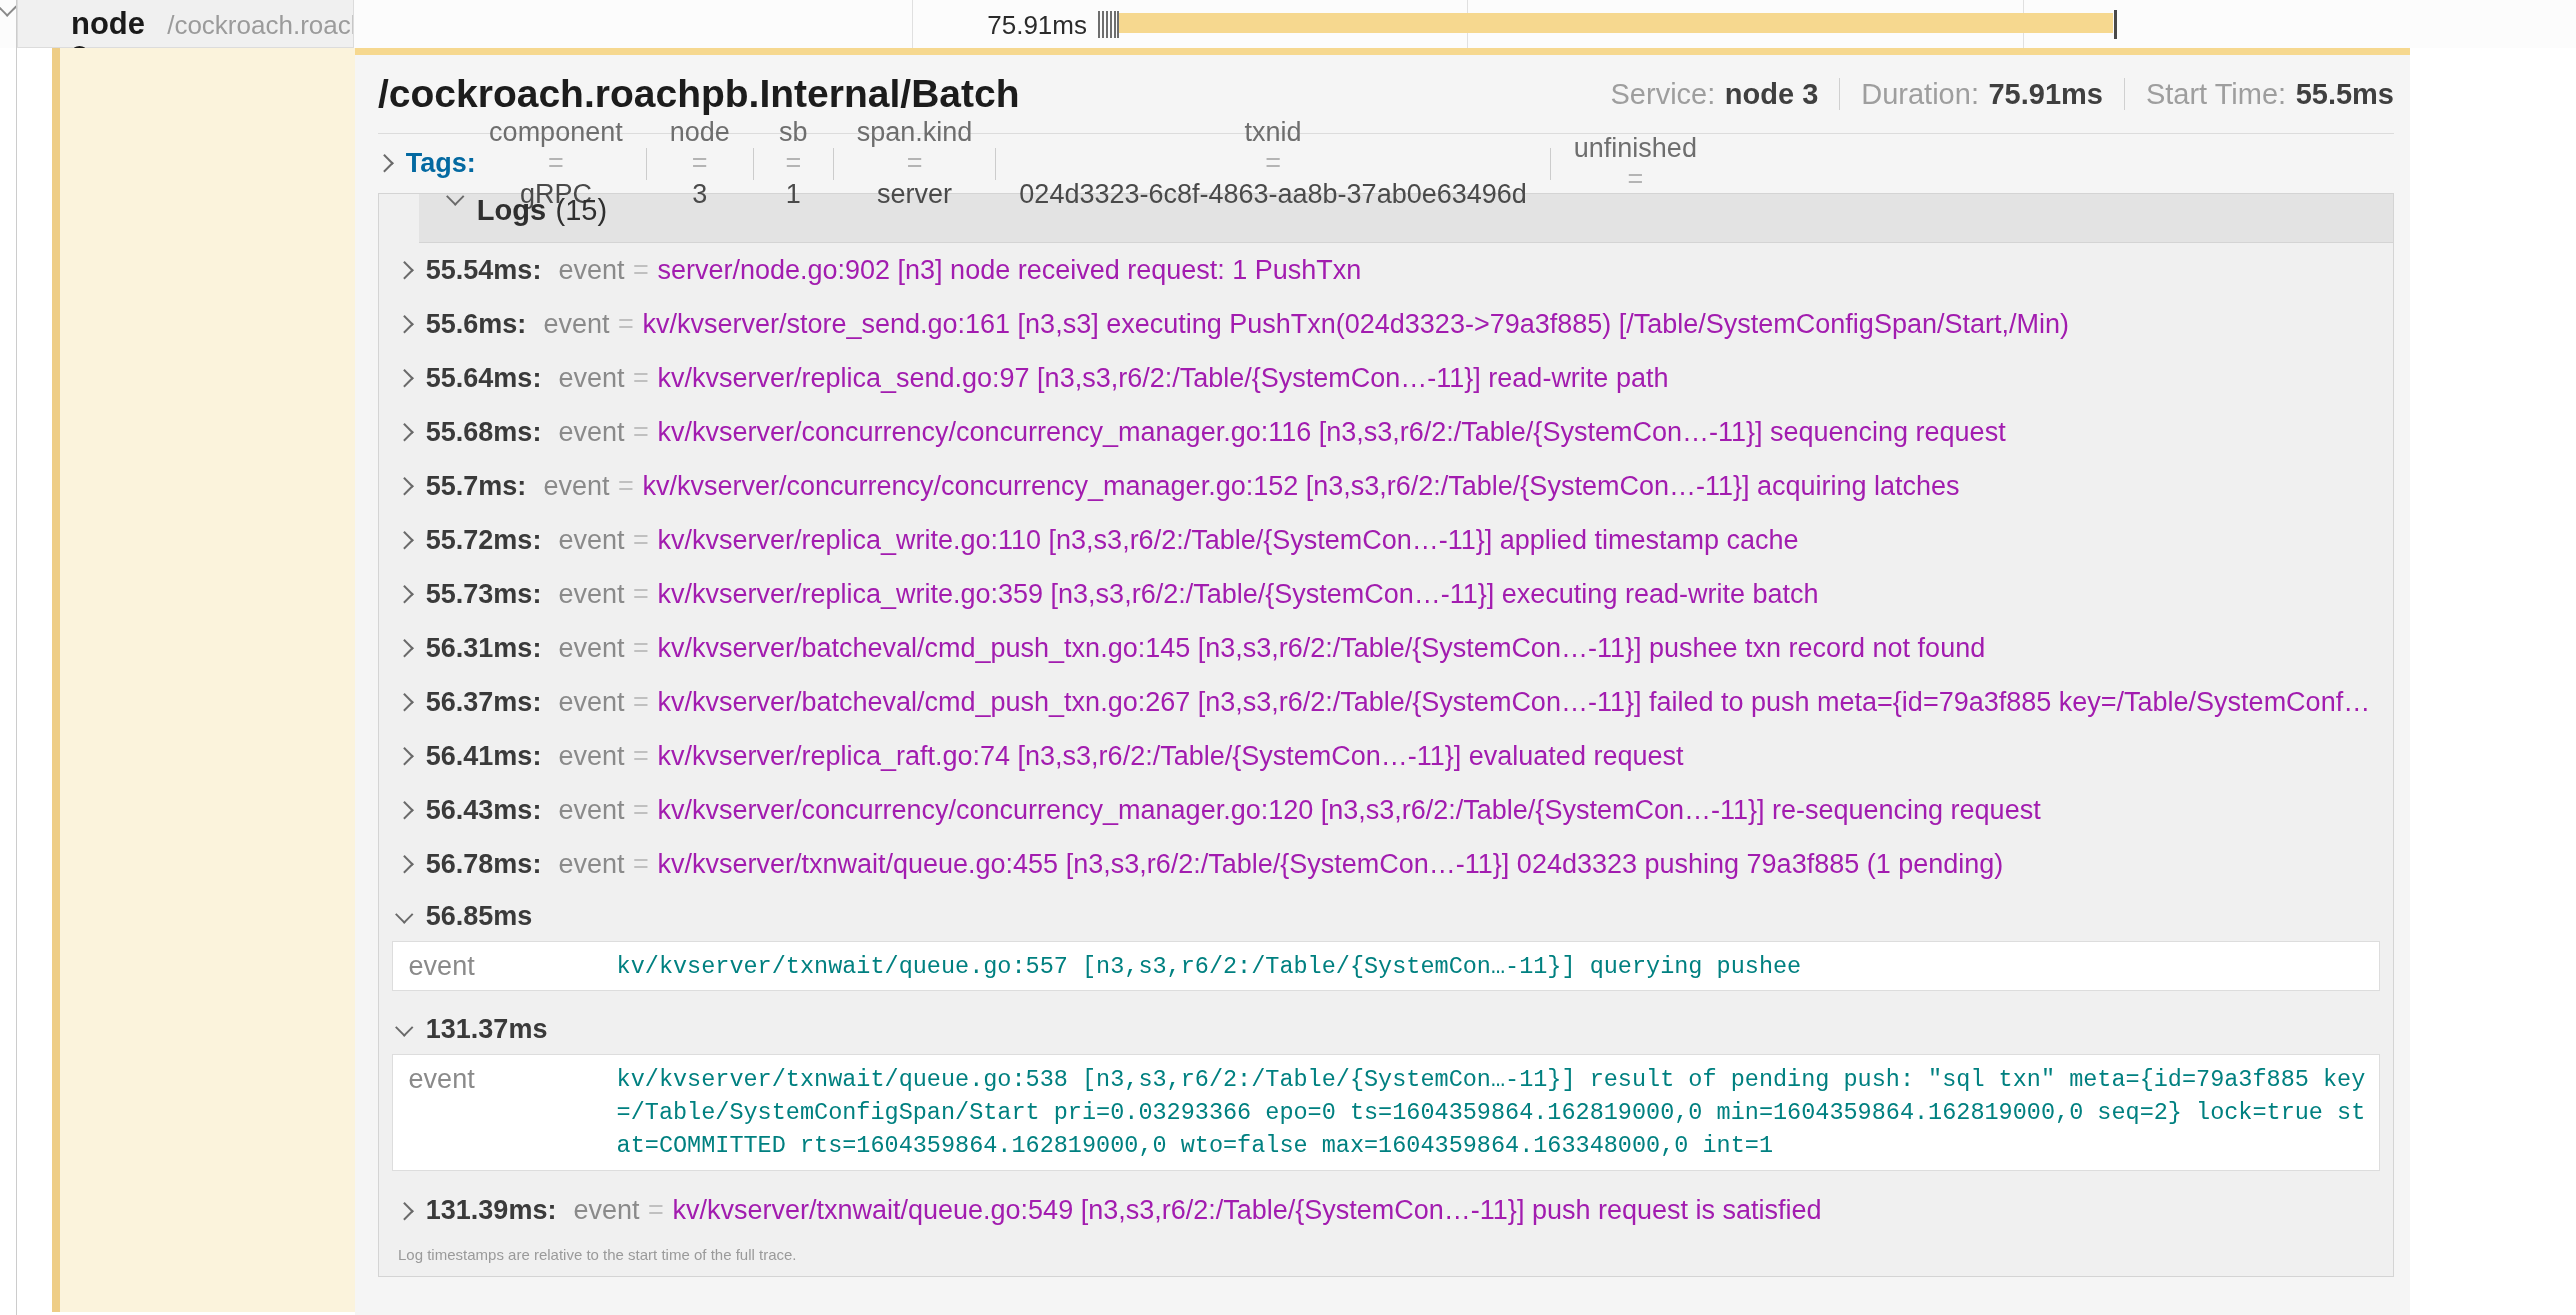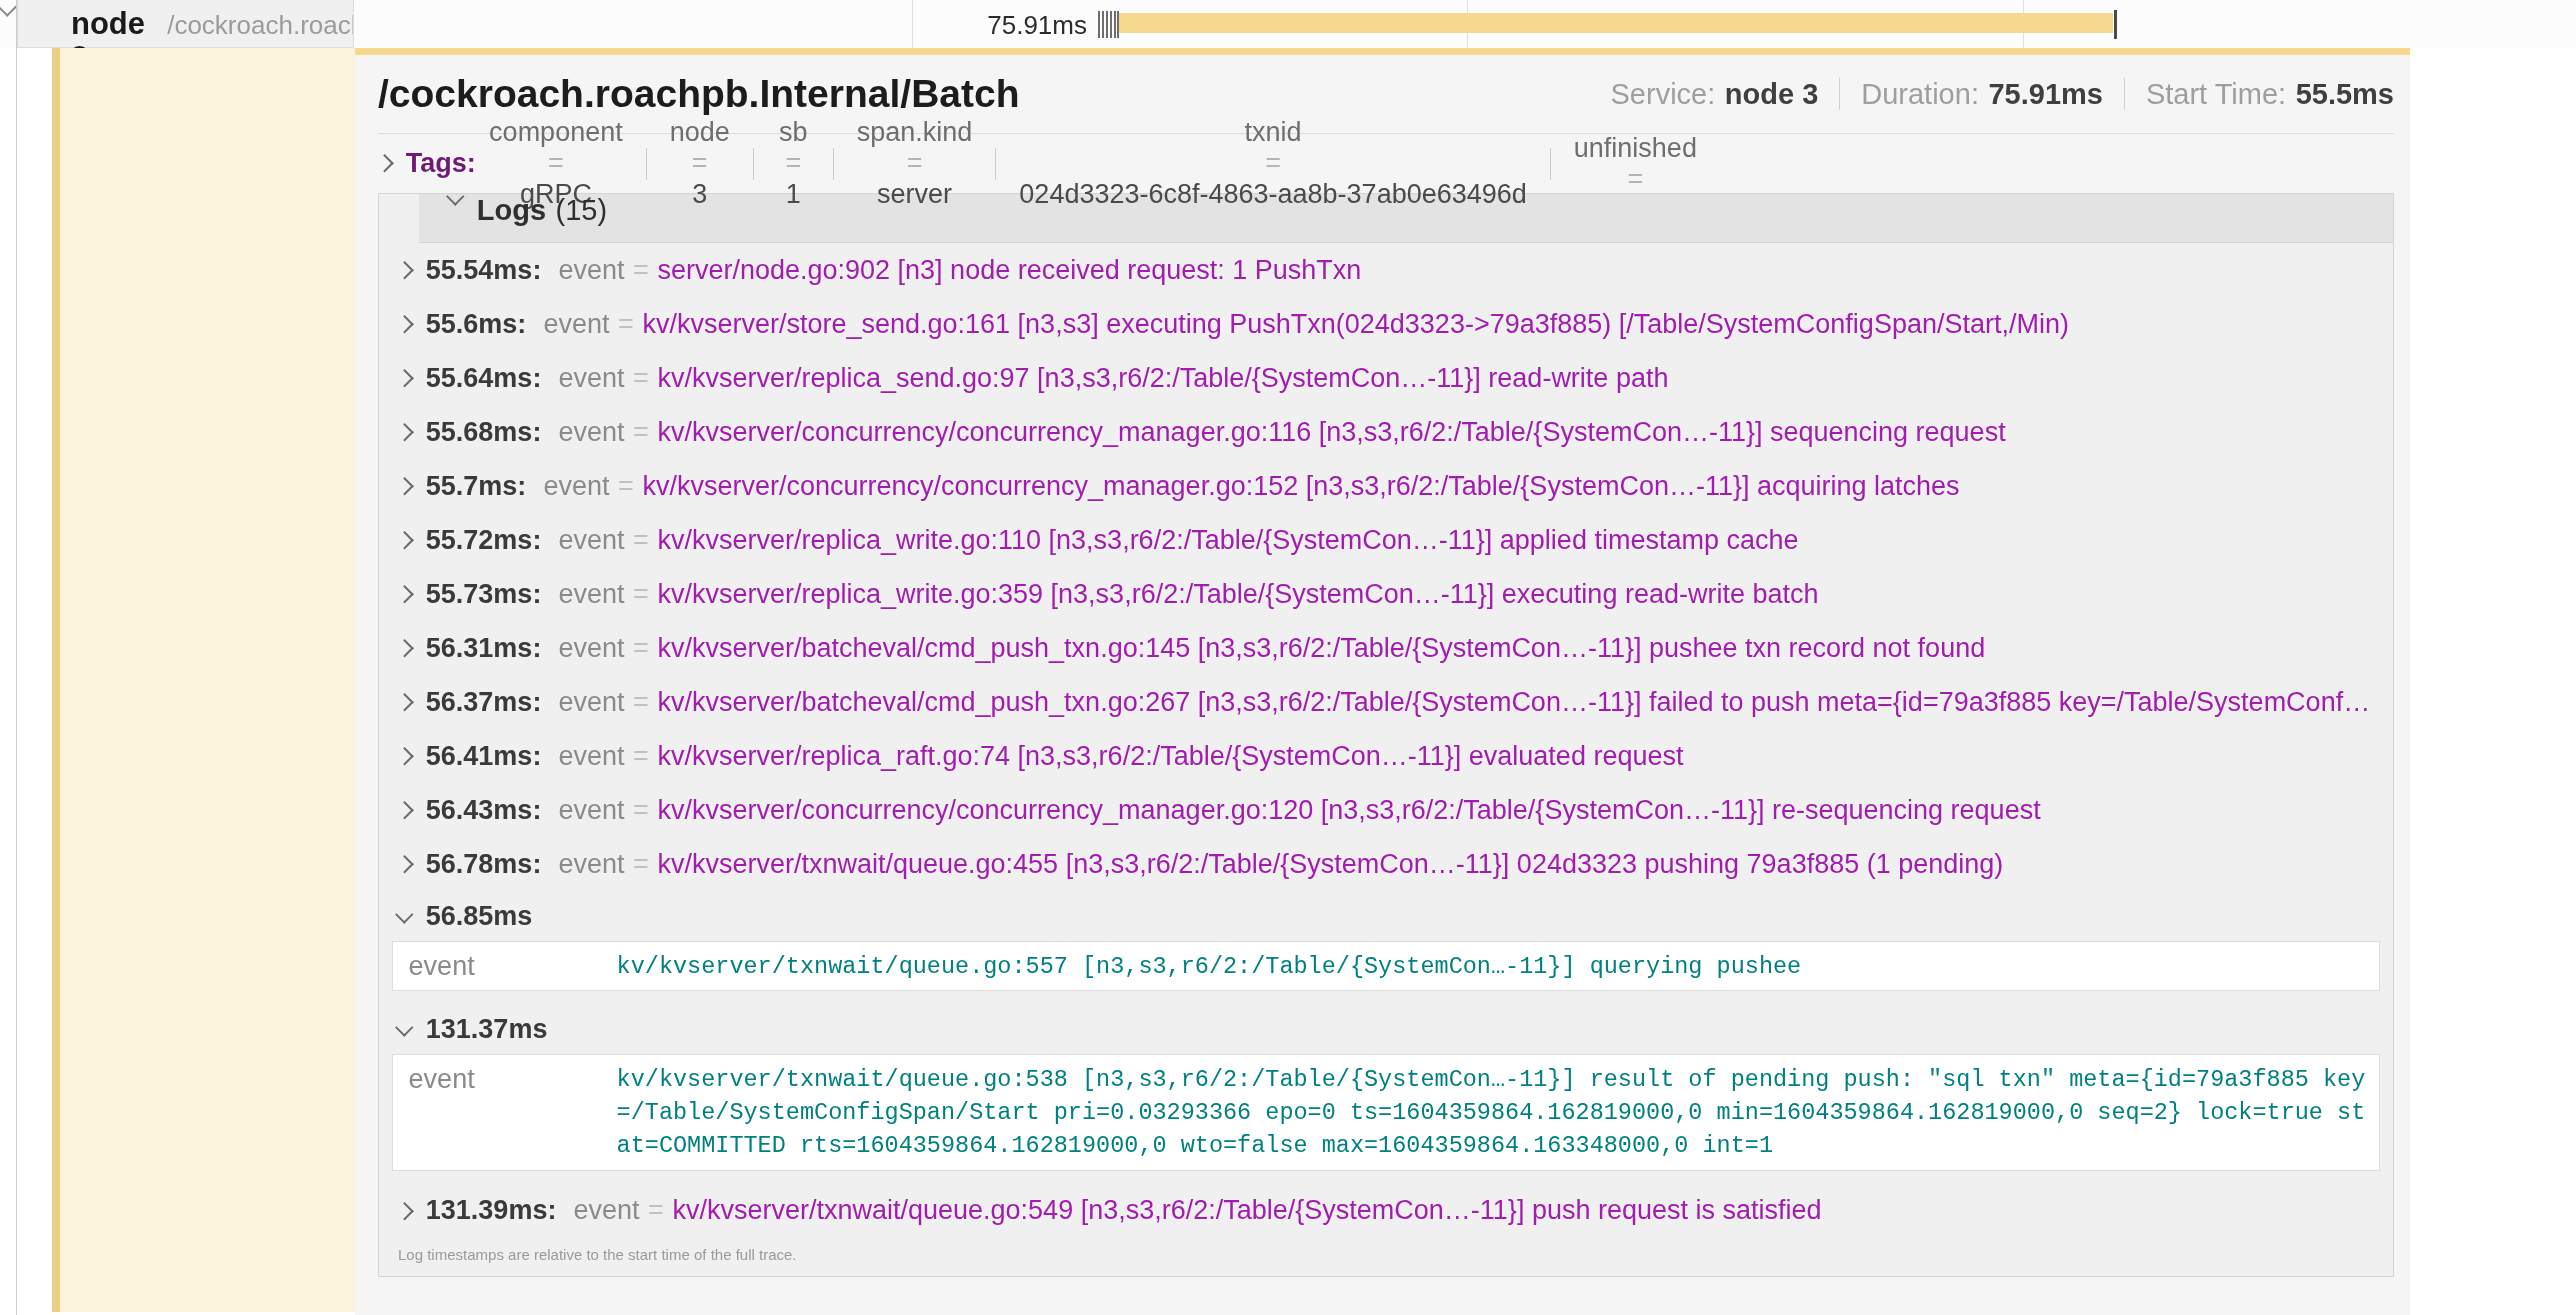--- a/index.html
+++ b/index.html
@@ -34,21 +34,21 @@
   .detail-header{height:78px;display:flex;align-items:center;justify-content:space-between;
       border-bottom:1px solid #dcdcdc;}
   .detail-title{font-size:39px;font-weight:bold;color:#1c1c1c;margin:0;}
   .detail-meta{display:flex;align-items:center;font-size:29px;}
   .meta-label{color:#9e9e9e;margin-right:9.5px;}
   .meta-value{color:#3f3f3f;font-weight:bold;}
   .meta-divider{width:1px;height:32px;background:#d0d0d0;margin:0 21px;}
 
   
   .tags-row{height:59px;display:flex;align-items:center;font-size:27px;}
-  .tags-label{font-weight:bold;color:#701a75;margin:0 13.3px 0 15.3px;}
+  .tags-label{font-weight:bold;color:#0369a1;margin:0 13.3px 0 15.3px;}
   .tags-list{display:flex;align-items:center;min-width:0;overflow:hidden;}
   .tag{display:flex;align-items:center;white-space:nowrap;flex-direction:column;}
   .tag-divider{width:1px;height:32px;background:#cccccc;margin:0 23px;flex:0 0 auto;}
   .tag-key{color:#6e6e6e;}
   .tag-eq{color:#b4b4b4;margin:0 8.6px;}
   .tag-value{color:#4a4a4a;}
 
   
   .logs-box{border:1px solid #d4d4d4;background:#f0f0f0;box-sizing:border-box;padding-bottom:9.5px;}
   .logs-header{height:48px;background:#e3e3e3;border-bottom:1px solid #d4d4d4;

